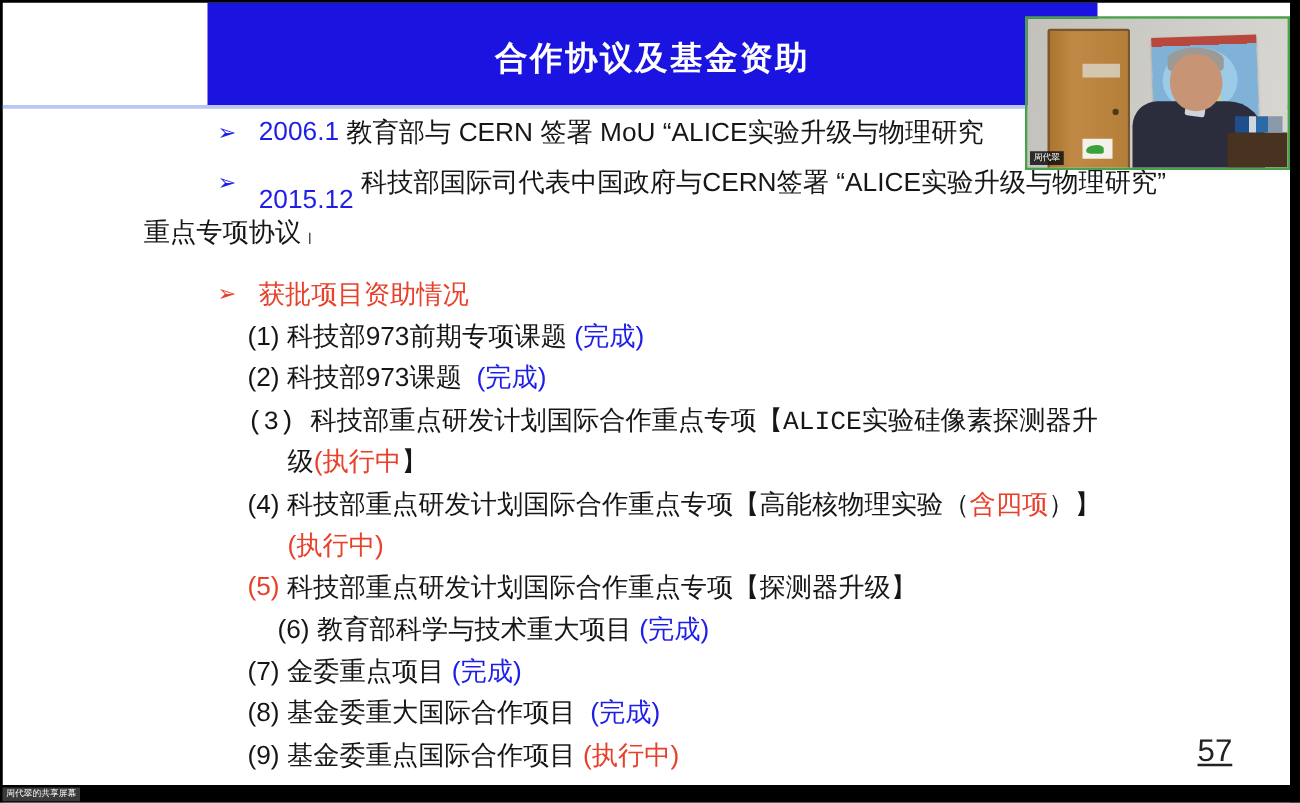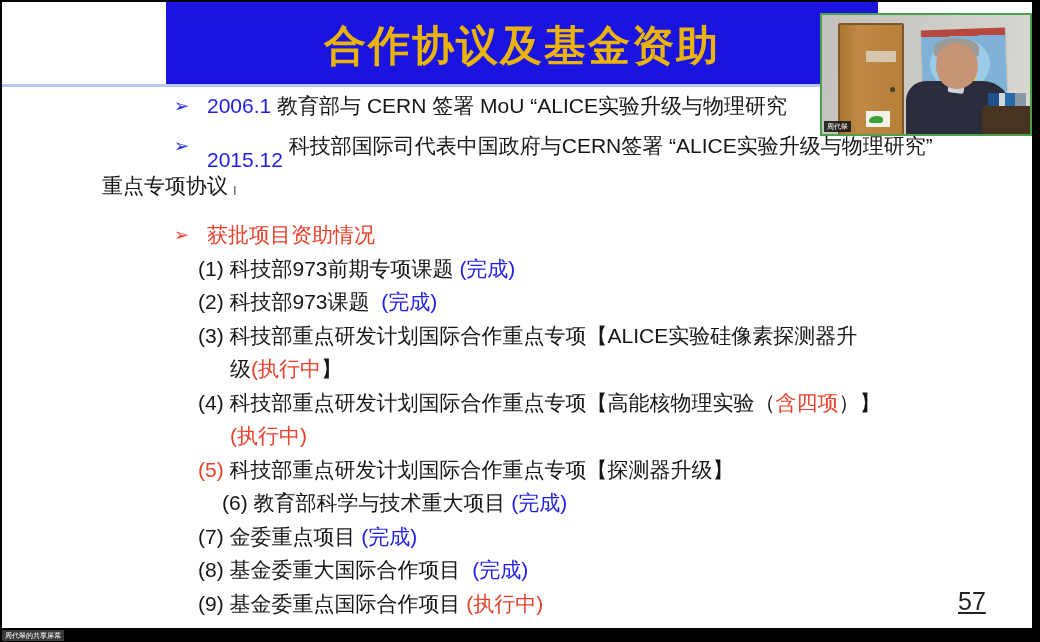--- a/index.html
+++ b/index.html
@@ -16,33 +16,33 @@
   .edge-top{left:0;top:0;width:1040px;height:2px;}
   .edge-left{left:0;top:0;width:2px;height:642px;}
   .edge-right{left:1032px;top:0;width:8px;height:642px;}
   .edge-bottom{left:0;top:628px;width:1040px;height:14px;}
 
   .banner{
     position:absolute;left:164px;top:0;width:712px;height:82px;
     display:flex;align-items:center;justify-content:center;
   }
   .banner .title{
-    color:#eab308;font-size:42px;font-weight:bold;letter-spacing:2px;padding-top:6px;
+    color:#ffffff;font-size:26px;font-weight:bold;letter-spacing:2px;padding-top:6px;
   }
   .banner-underline{
     position:absolute;left:0;top:82px;width:1030px;height:3px;
   }
 
   .slide-body{
     position:absolute;left:0;top:84px;width:1030px;
     font-size:21px;color:#161616;
   }
   .line{display:flex;align-items:center;white-space:pre;}
   .line.bullet{height:40px;padding-left:172px;}
-  .line.cont{height:40px;padding-left:84px;margin-left:16px;}
+  .line.cont{height:40px;padding-left:113px;}
   .line.heading{height:34px;padding-left:172px;margin-top:12px;}
   .line.item{height:33.5px;padding-left:196px;}
   .line.cont2{height:33.5px;padding-left:228px;}
   .marker{display:inline-block;width:33px;font-size:18px;}
   .caret{font-size:13px;opacity:.75;margin-left:5px;transform:translateY(4px);}
 
   .page-number{
     position:absolute;left:956px;top:585px;font-size:25px;color:#222;
     text-decoration:underline;
   }
@@ -97,21 +97,21 @@
   </div>
   <div class="banner-underline" style="background: rgb(185, 198, 244);"></div>
 
   <div class="slide-body">
       <div class="line bullet"><span class="marker" style="color: rgb(30, 30, 232);">➢</span><span style="color: rgb(30, 30, 232);">2006.1 </span><span style="color: rgb(22, 22, 22);">教育部与 CERN 签署 MoU “ALICE实验升级与物理研究</span></div>
       <div class="line bullet"><span class="marker" style="color: rgb(30, 30, 232);">➢</span><span style="color: rgb(30, 30, 232); margin-top: 28px;">2015.12 </span><span style="color: rgb(22, 22, 22);">科技部国际司代表中国政府与CERN签署 “ALICE实验升级与物理研究”</span></div>
       <div class="line cont"><span style="color: rgb(22, 22, 22);">重点专项协议</span><span class="caret" style="color: rgb(22, 22, 22);">I</span></div>
       <div class="line heading"><span class="marker" style="color: rgb(232, 64, 42);">➢</span><span style="color: rgb(232, 64, 42);">获批项目资助情况</span></div>
       <div class="line item"><span style="color: rgb(22, 22, 22);">(1) 科技部973前期专项课题 </span><span style="color: rgb(30, 30, 232);">(完成)</span></div>
       <div class="line item"><span style="color: rgb(22, 22, 22);">(2) 科技部973课题  </span><span style="color: rgb(30, 30, 232);">(完成)</span></div>
-      <div class="line item"><span style="color: rgb(22, 22, 22);">(3) 科技部重点研发计划国际合作重点专项【ALICE实验硅像素探测器升</span></div>
+      <div class="line item"><span style="color: rgb(22, 22, 22); font-family: Liberation Mono, monospace;">(3) 科技部重点研发计划国际合作重点专项【ALICE实验硅像素探测器升</span></div>
       <div class="line cont2"><span style="color: rgb(22, 22, 22);">级</span><span style="color: rgb(232, 64, 42);">(执行中</span><span style="color: rgb(22, 22, 22);">】</span></div>
       <div class="line item"><span style="color: rgb(22, 22, 22);">(4) 科技部重点研发计划国际合作重点专项【高能核物理实验（</span><span style="color: rgb(232, 64, 42); text-align: right;">含四项</span><span style="color: rgb(22, 22, 22);">）】</span></div>
       <div class="line cont2"><span style="color: rgb(232, 64, 42);">(执行中)</span></div>
       <div class="line item"><span style="color: rgb(232, 64, 42);">(5) </span><span style="color: rgb(22, 22, 22);">科技部重点研发计划国际合作重点专项【探测器升级】 </span></div>
       <div class="line item"><span style="color: rgb(22, 22, 22); margin-left: 24px;">(6) 教育部科学与技术重大项目 </span><span style="color: rgb(30, 30, 232);">(完成)</span></div>
       <div class="line item"><span style="color: rgb(22, 22, 22);">(7) 金委重点项目 </span><span style="color: rgb(30, 30, 232);">(完成)</span></div>
       <div class="line item"><span style="color: rgb(22, 22, 22);">(8) 基金委重大国际合作项目  </span><span style="color: rgb(30, 30, 232);">(完成)</span></div>
       <div class="line item"><span style="color: rgb(22, 22, 22);">(9) 基金委重点国际合作项目 </span><span style="color: rgb(232, 64, 42);">(执行中)</span></div>
     </div>
 

